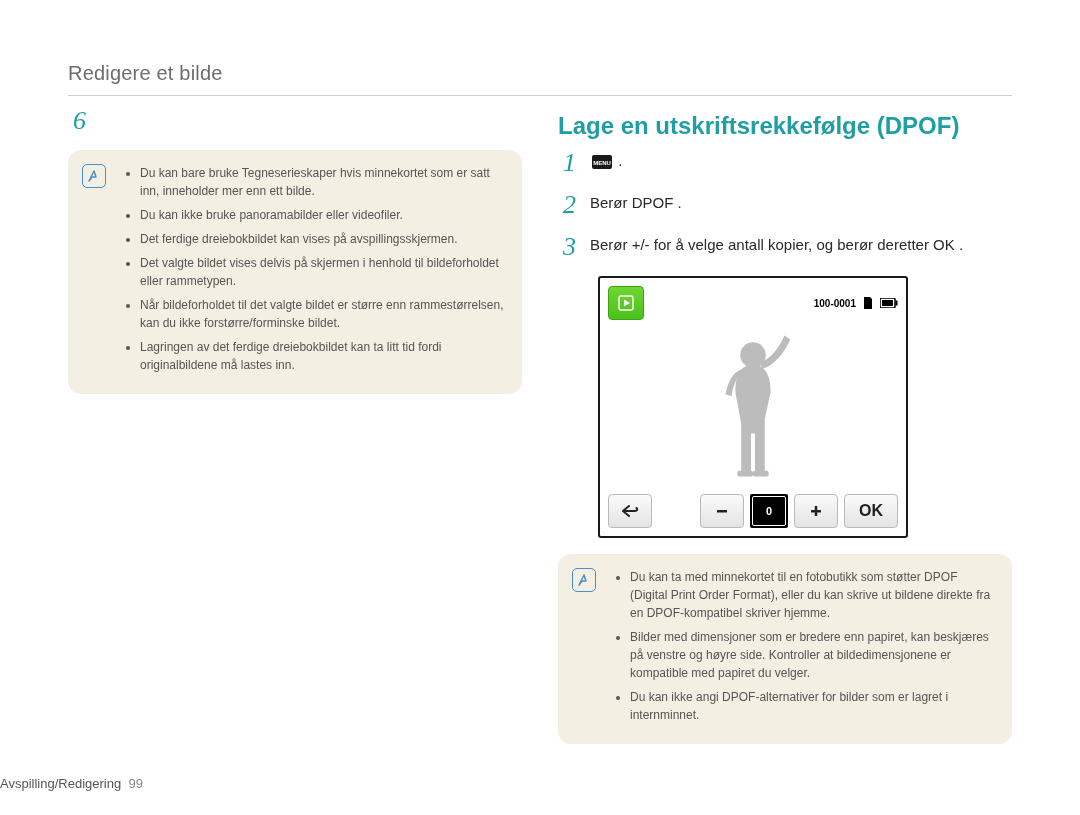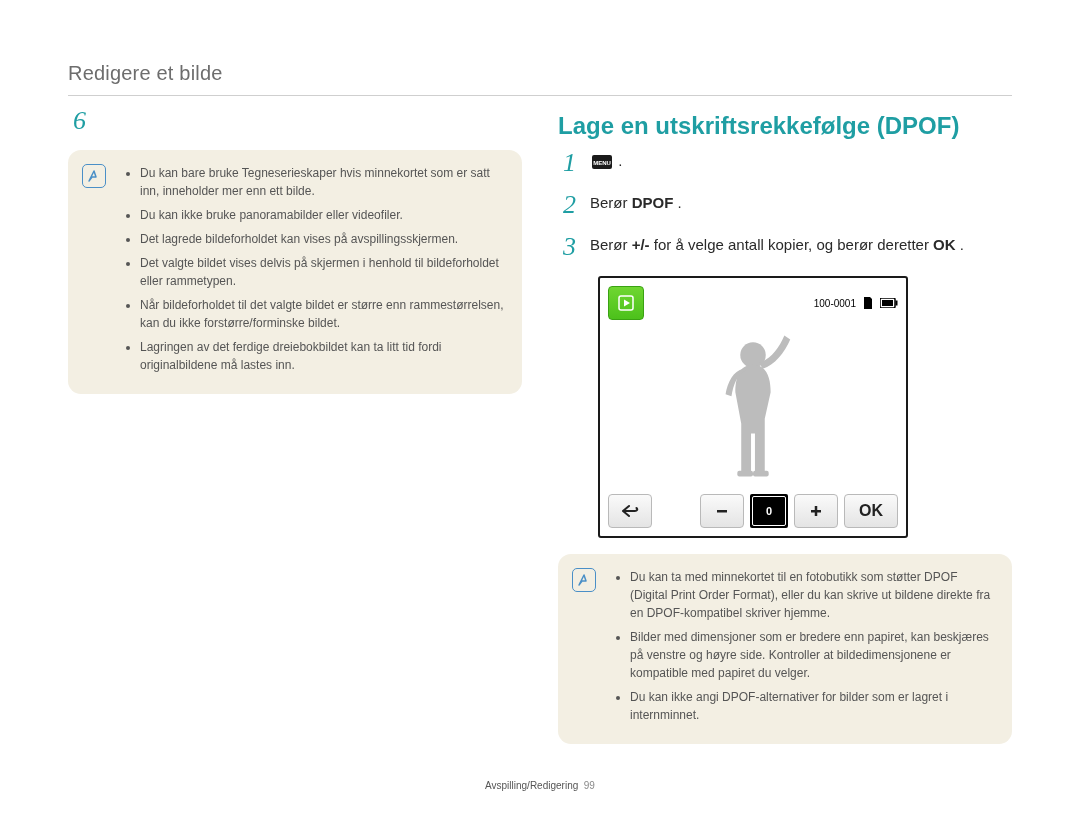--- a/index.html
+++ b/index.html
@@ -100,21 +100,21 @@
     font-size: 24px;
     font-weight: 700;
     margin: 4px 0 10px 0;
   }
   .section-intro {
     font-size: 14px;
     color: #3a3a3a;
     line-height: 1.45;
     margin-bottom: 18px;
   }
-  strong { font-weight: 700; }
+  strong { font-weight: 400; }
 
   
   .camera-screen {
     width: 310px;
     margin: 10px 0 16px 40px;
     border: 2px solid #1a1a1a;
     border-radius: 3px;
     background: #fff;
     padding: 6px;
   }
@@ -137,21 +137,21 @@
     background: linear-gradient(#6fd631,#4cc11b);
     border-radius: 4px;
     display: flex; align-items: center; justify-content: center;
     border: 1px solid #3aa213;
   }
   .camera-screen .status {
     display: flex;
     align-items: center;
     gap: 6px;
     font-size: 10px;
-    font-weight: 400;
+    font-weight: 700;
     color: #000;
   }
   .camera-screen .bottom-row {
     gap: 6px;
     margin-top: 2px;
   }
   .softbtn {
     height: 34px;
     flex: 0 0 auto;
     min-width: 44px;
@@ -181,22 +181,21 @@
     top: 2px; left: 2px; right: 2px; bottom: 2px;
     border: 1px solid #fff;
     border-radius: 2px;
     pointer-events: none;
   }
 
   .footer {
     position: absolute;
     bottom: 24px;
     left: 0; right: 0;
-    text-align: center;
-    font-size: 10px;
+    font-size: 13px;
     color: #555;
   }
   .footer .pg {
     color: #8a8a8a;
   }
 
   
   svg { display: block; }
 </style>
 </head>
@@ -216,21 +215,21 @@
 
       <div class="note-box">
         <div class="note-icon">
           <svg width="16" height="16" viewBox="0 0 16 16">
             <path d="M3 13 L8 3 L10 9 L6 9 Z" fill="none" stroke="#4a8fc7" stroke-width="1.5" stroke-linejoin="round"></path>
           </svg>
         </div>
         <ul>
           <li>Du kan bare bruke Tegneserieskaper hvis minnekortet som er satt inn, inneholder mer enn ett bilde.</li>
           <li>Du kan ikke bruke panoramabilder eller videofiler.</li>
-          <li>Det lagrede bildeforholdet kan vises på avspillingsskjermen.</li>
+          <li>Det ferdige dreiebokbildet kan vises på avspillingsskjermen.</li>
           <li>Det valgte bildet vises delvis på skjermen i henhold til bildeforholdet eller rammetypen.</li>
           <li>Når bildeforholdet til det valgte bildet er større enn rammestørrelsen, kan du ikke forstørre/forminske bildet.</li>
           <li>Lagringen av det ferdige dreiebokbildet kan ta litt tid fordi originalbildene må lastes inn.</li>
         </ul>
       </div>
 
     </div>
 
     <div class="col">
 

